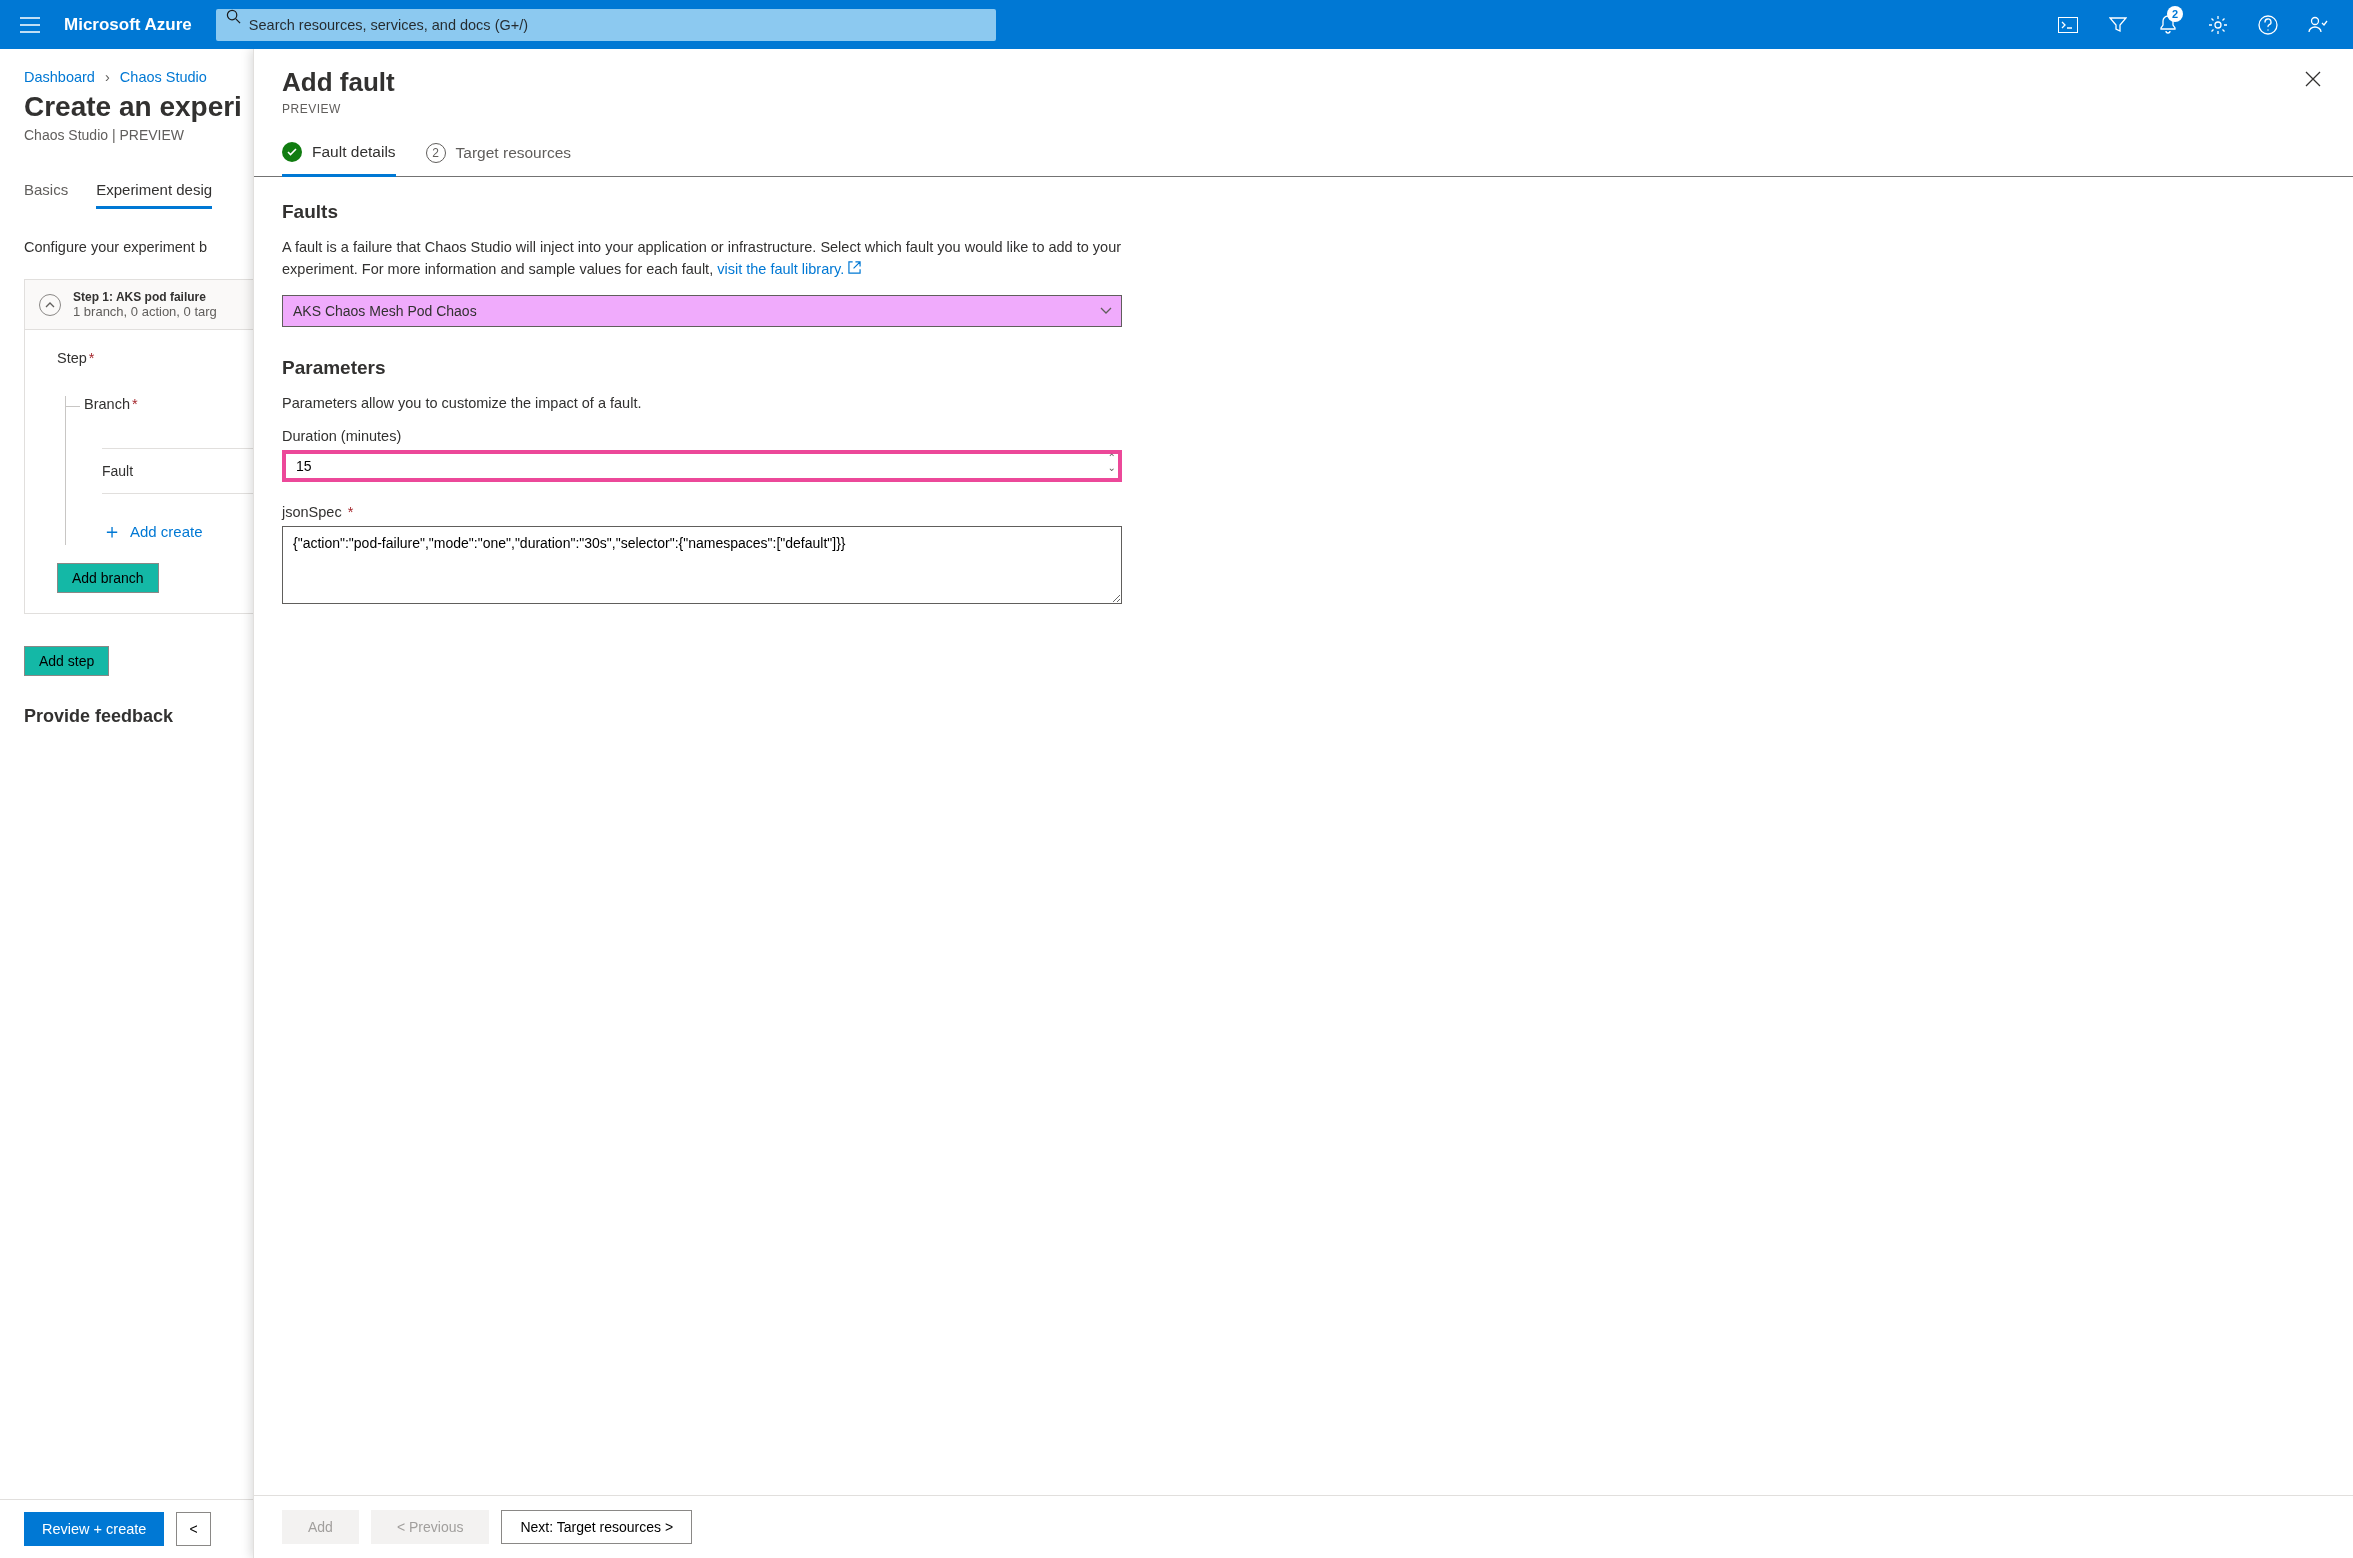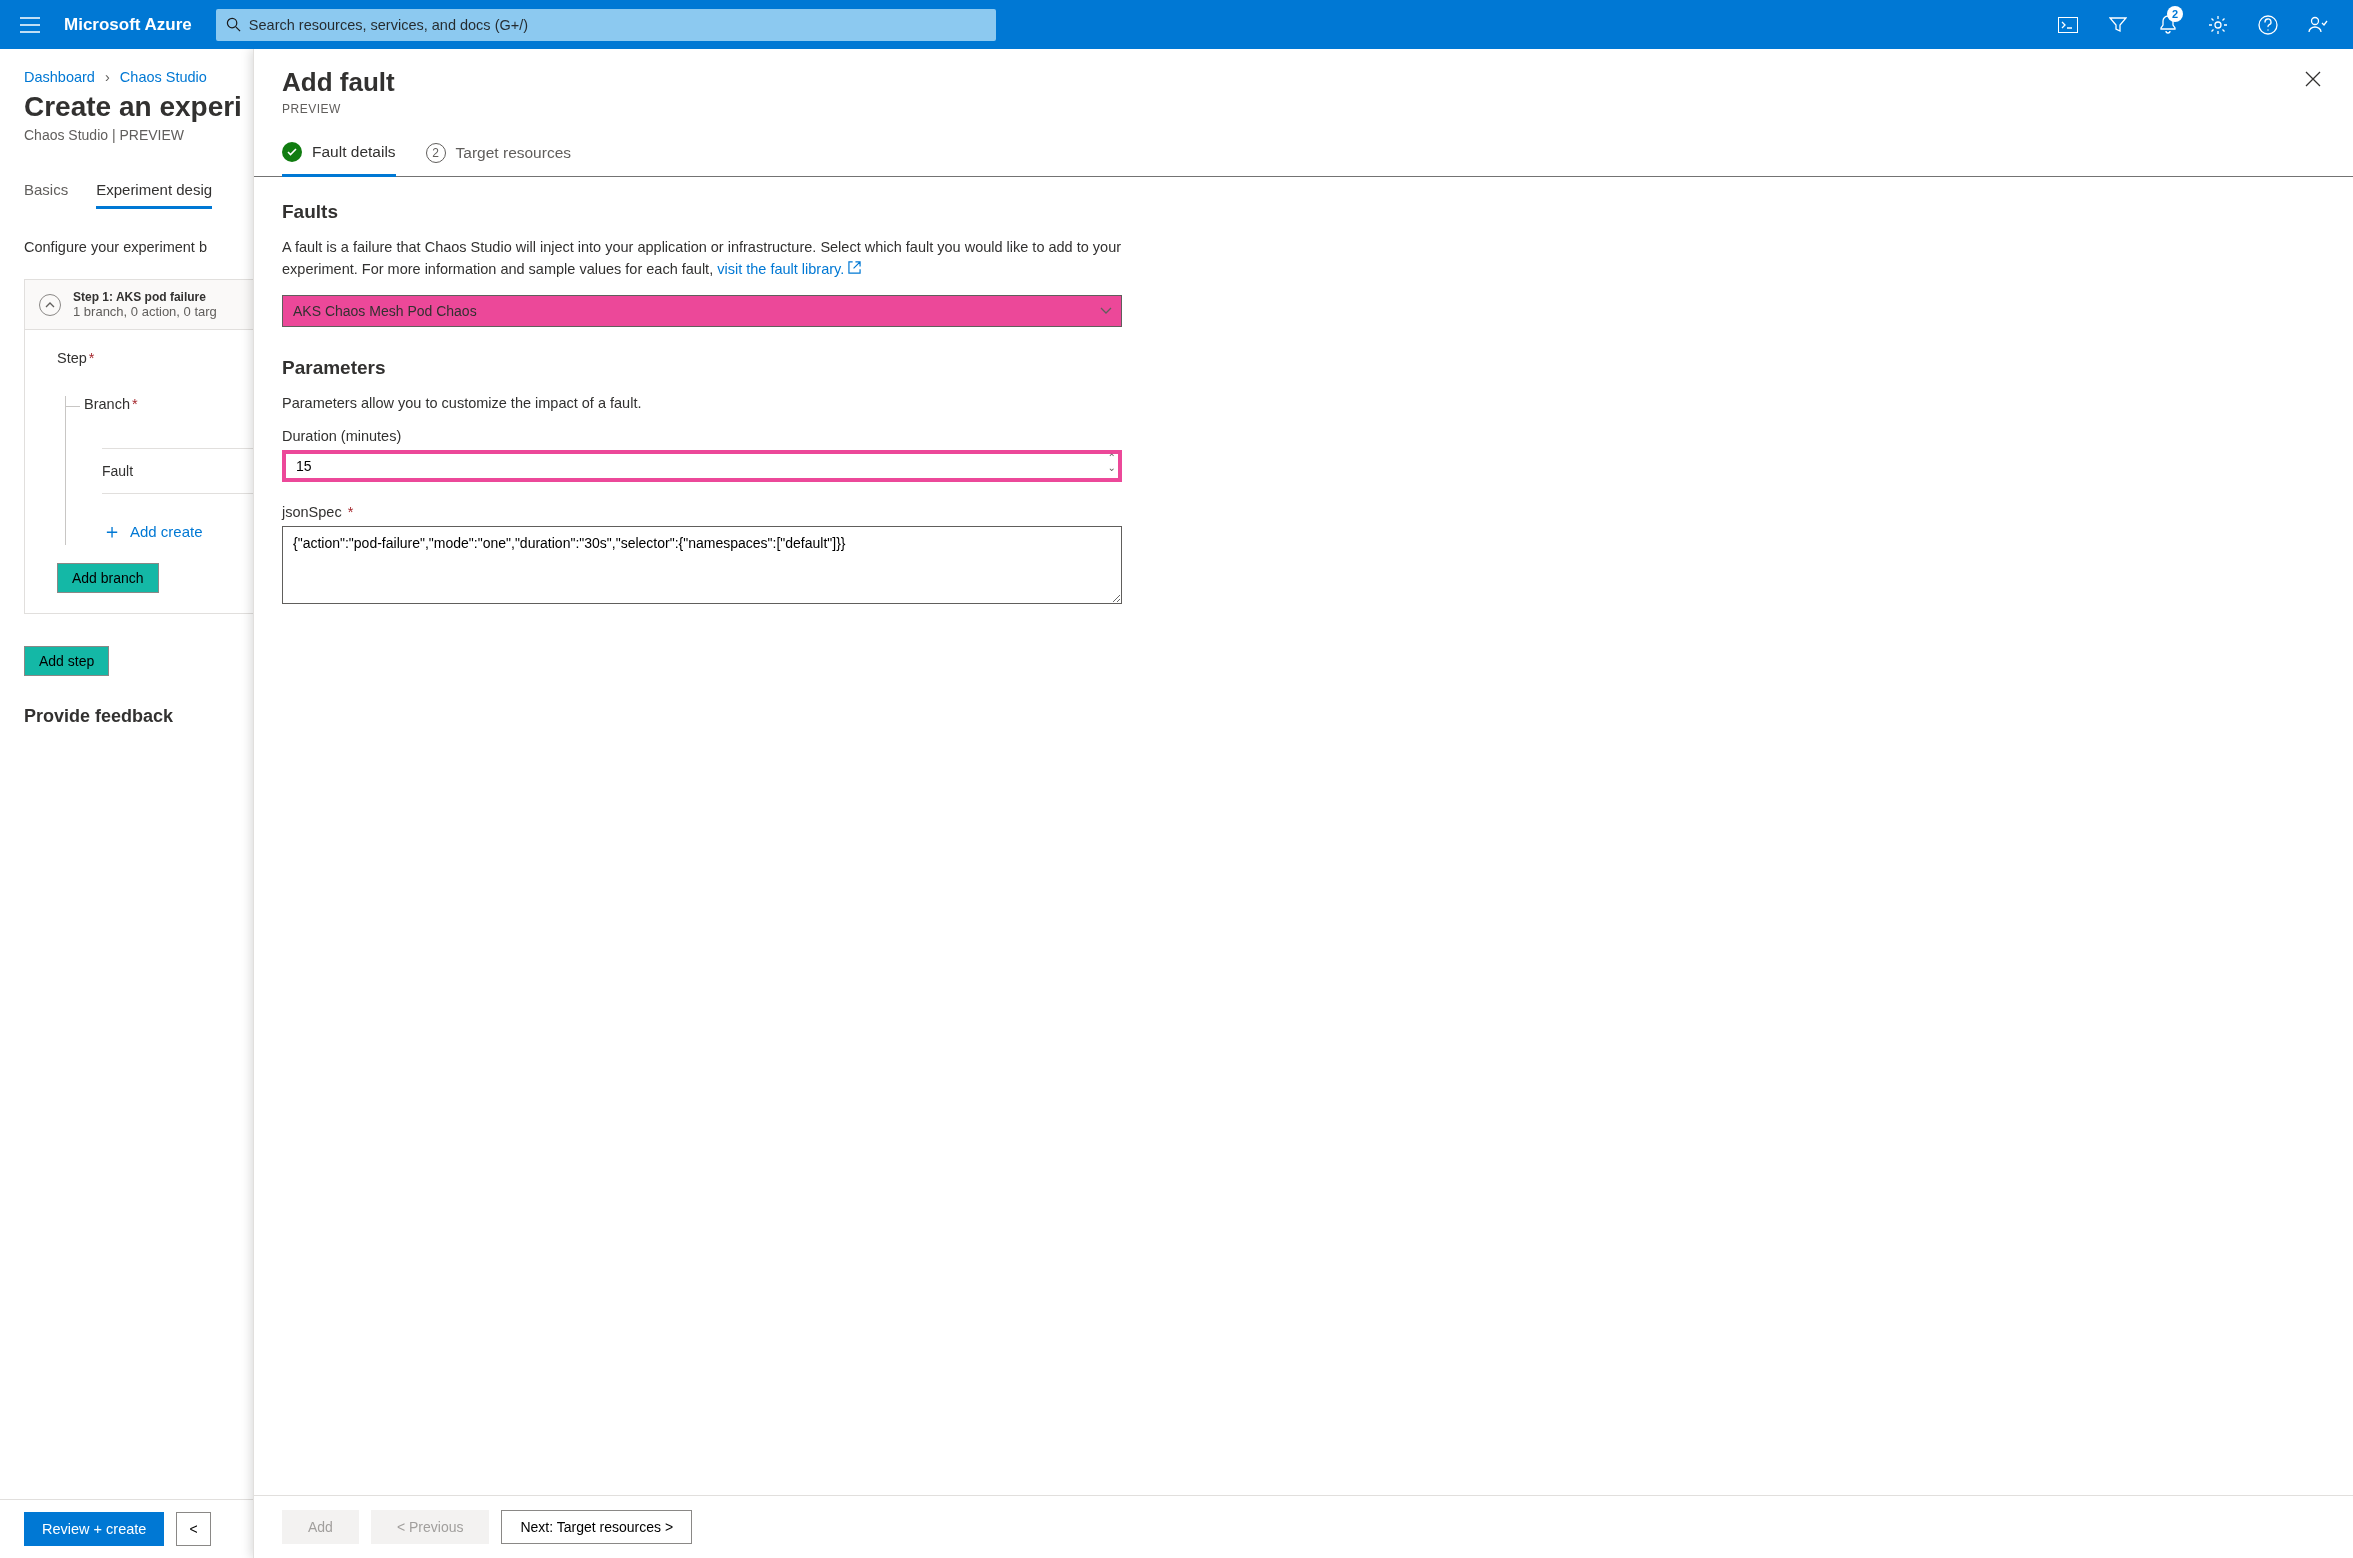--- a/index.html
+++ b/index.html
@@ -4,21 +4,21 @@
 <style>
   * { box-sizing: border-box; margin: 0; padding: 0; }
   html, body { height: 100%; font-family: "Segoe UI", -apple-system, sans-serif; font-size: 14px; color: #323130; }
   body { display: flex; flex-direction: column; overflow: hidden; }
 
   
   .topbar { height: 49px; background: #0078d4; color: #fff; display: flex; align-items: center; padding: 0 10px; gap: 10px; flex-shrink: 0; }
   .hamburger { width: 40px; height: 40px; display:flex; align-items:center; justify-content:center; cursor:pointer; }
   .hamburger svg { stroke: #fff; }
   .brand { font-size: 17px; font-weight: 600; padding: 0 14px 0 4px; white-space: nowrap; }
-  .searchbox { flex: 1; max-width: 780px; height: 32px; background: #8cc9f0; border-radius: 2px; display:flex; align-items:center; padding: 0 10px; gap: 8px; }
+  .searchbox { flex: 1; max-width: 780px; height: 32px; background: #8cc9f0; border-radius: 2px; display:flex; padding: 0 10px; gap: 8px; }
   .searchbox input { flex:1; background: transparent; border: none; outline: none; font-size: 14.5px; color: #1a1a1a; }
   .searchbox input::placeholder { color: #1a1a1a; opacity: .9; }
   .topbar-spacer { flex: 1; }
   .topbar-icons { display:flex; align-items:center; gap: 0; }
   .topbar-icon { width: 50px; height: 49px; display:flex; align-items:center; justify-content:center; cursor:pointer; position:relative; }
   .badge { position:absolute; top:6px; right:10px; background:#fff; color:#0078d4; font-size:11px; font-weight:600; border-radius:50%; width:16px; height:16px; display:flex; align-items:center; justify-content:center; }
 
   
   .main { flex:1; position: relative; display:flex; overflow:hidden; }
 
@@ -76,21 +76,21 @@
   .btab .lbltxt { font-size:15.5px; }
   .btab:not(.active) .lbltxt { color:#605e5c; }
 
   .blade-body { flex:1; overflow:auto; padding: 24px 28px; }
   .sect-h { font-size:19px; font-weight:600; margin-bottom:14px; }
   .sect-p { font-size:14.5px; line-height:1.5; color:#323130; margin-bottom:14px; max-width: 850px; }
   .sect-p a { color:#0078d4; text-decoration:none; }
   .ext-icon { display:inline-block; margin-left:4px; }
 
   .select-wrap { position:relative; max-width:840px; margin-bottom:30px; }
-  .select-wrap select, .select-like { width:100%; height:32px; border:1px solid #605e5c; padding:0 30px 0 10px; font-size:14px; background:#ec4899; appearance:none; -webkit-appearance:none; }
+  .select-wrap select, .select-like { width:100%; height:32px; border:1px solid #605e5c; padding:0 30px 0 10px; font-size:14px; background:#f0abfc; appearance:none; -webkit-appearance:none; }
   .select-caret { position:absolute; right:10px; top:50%; transform:translateY(-50%); pointer-events:none; }
 
   .field-label { font-size:14.5px; margin-bottom:6px; margin-top:10px; }
   .spinner-wrap { position:relative; max-width:840px; }
   .spinner-wrap input { width:100%; height:32px; border:4px solid #ec4899; padding:0 30px 0 10px; font-size:14px; }
   .spinner-btns { position:absolute; right:6px; top:3px; display:flex; flex-direction:column; line-height:1; font-size:10px; color:#605e5c; }
   textarea.json { width:100%; max-width:840px; height:78px; border:1px solid #605e5c; padding:8px 10px; font-size:14px; font-family:inherit; resize:both; }
 
   .blade-footer { border-top:1px solid #e1dfdd; padding:14px 28px; display:flex; gap:12px; flex-shrink:0; }
   .btn-disabled { background:#f3f2f1; color:#a19f9d; border:none; padding:8px 26px; font-size:14px; }

